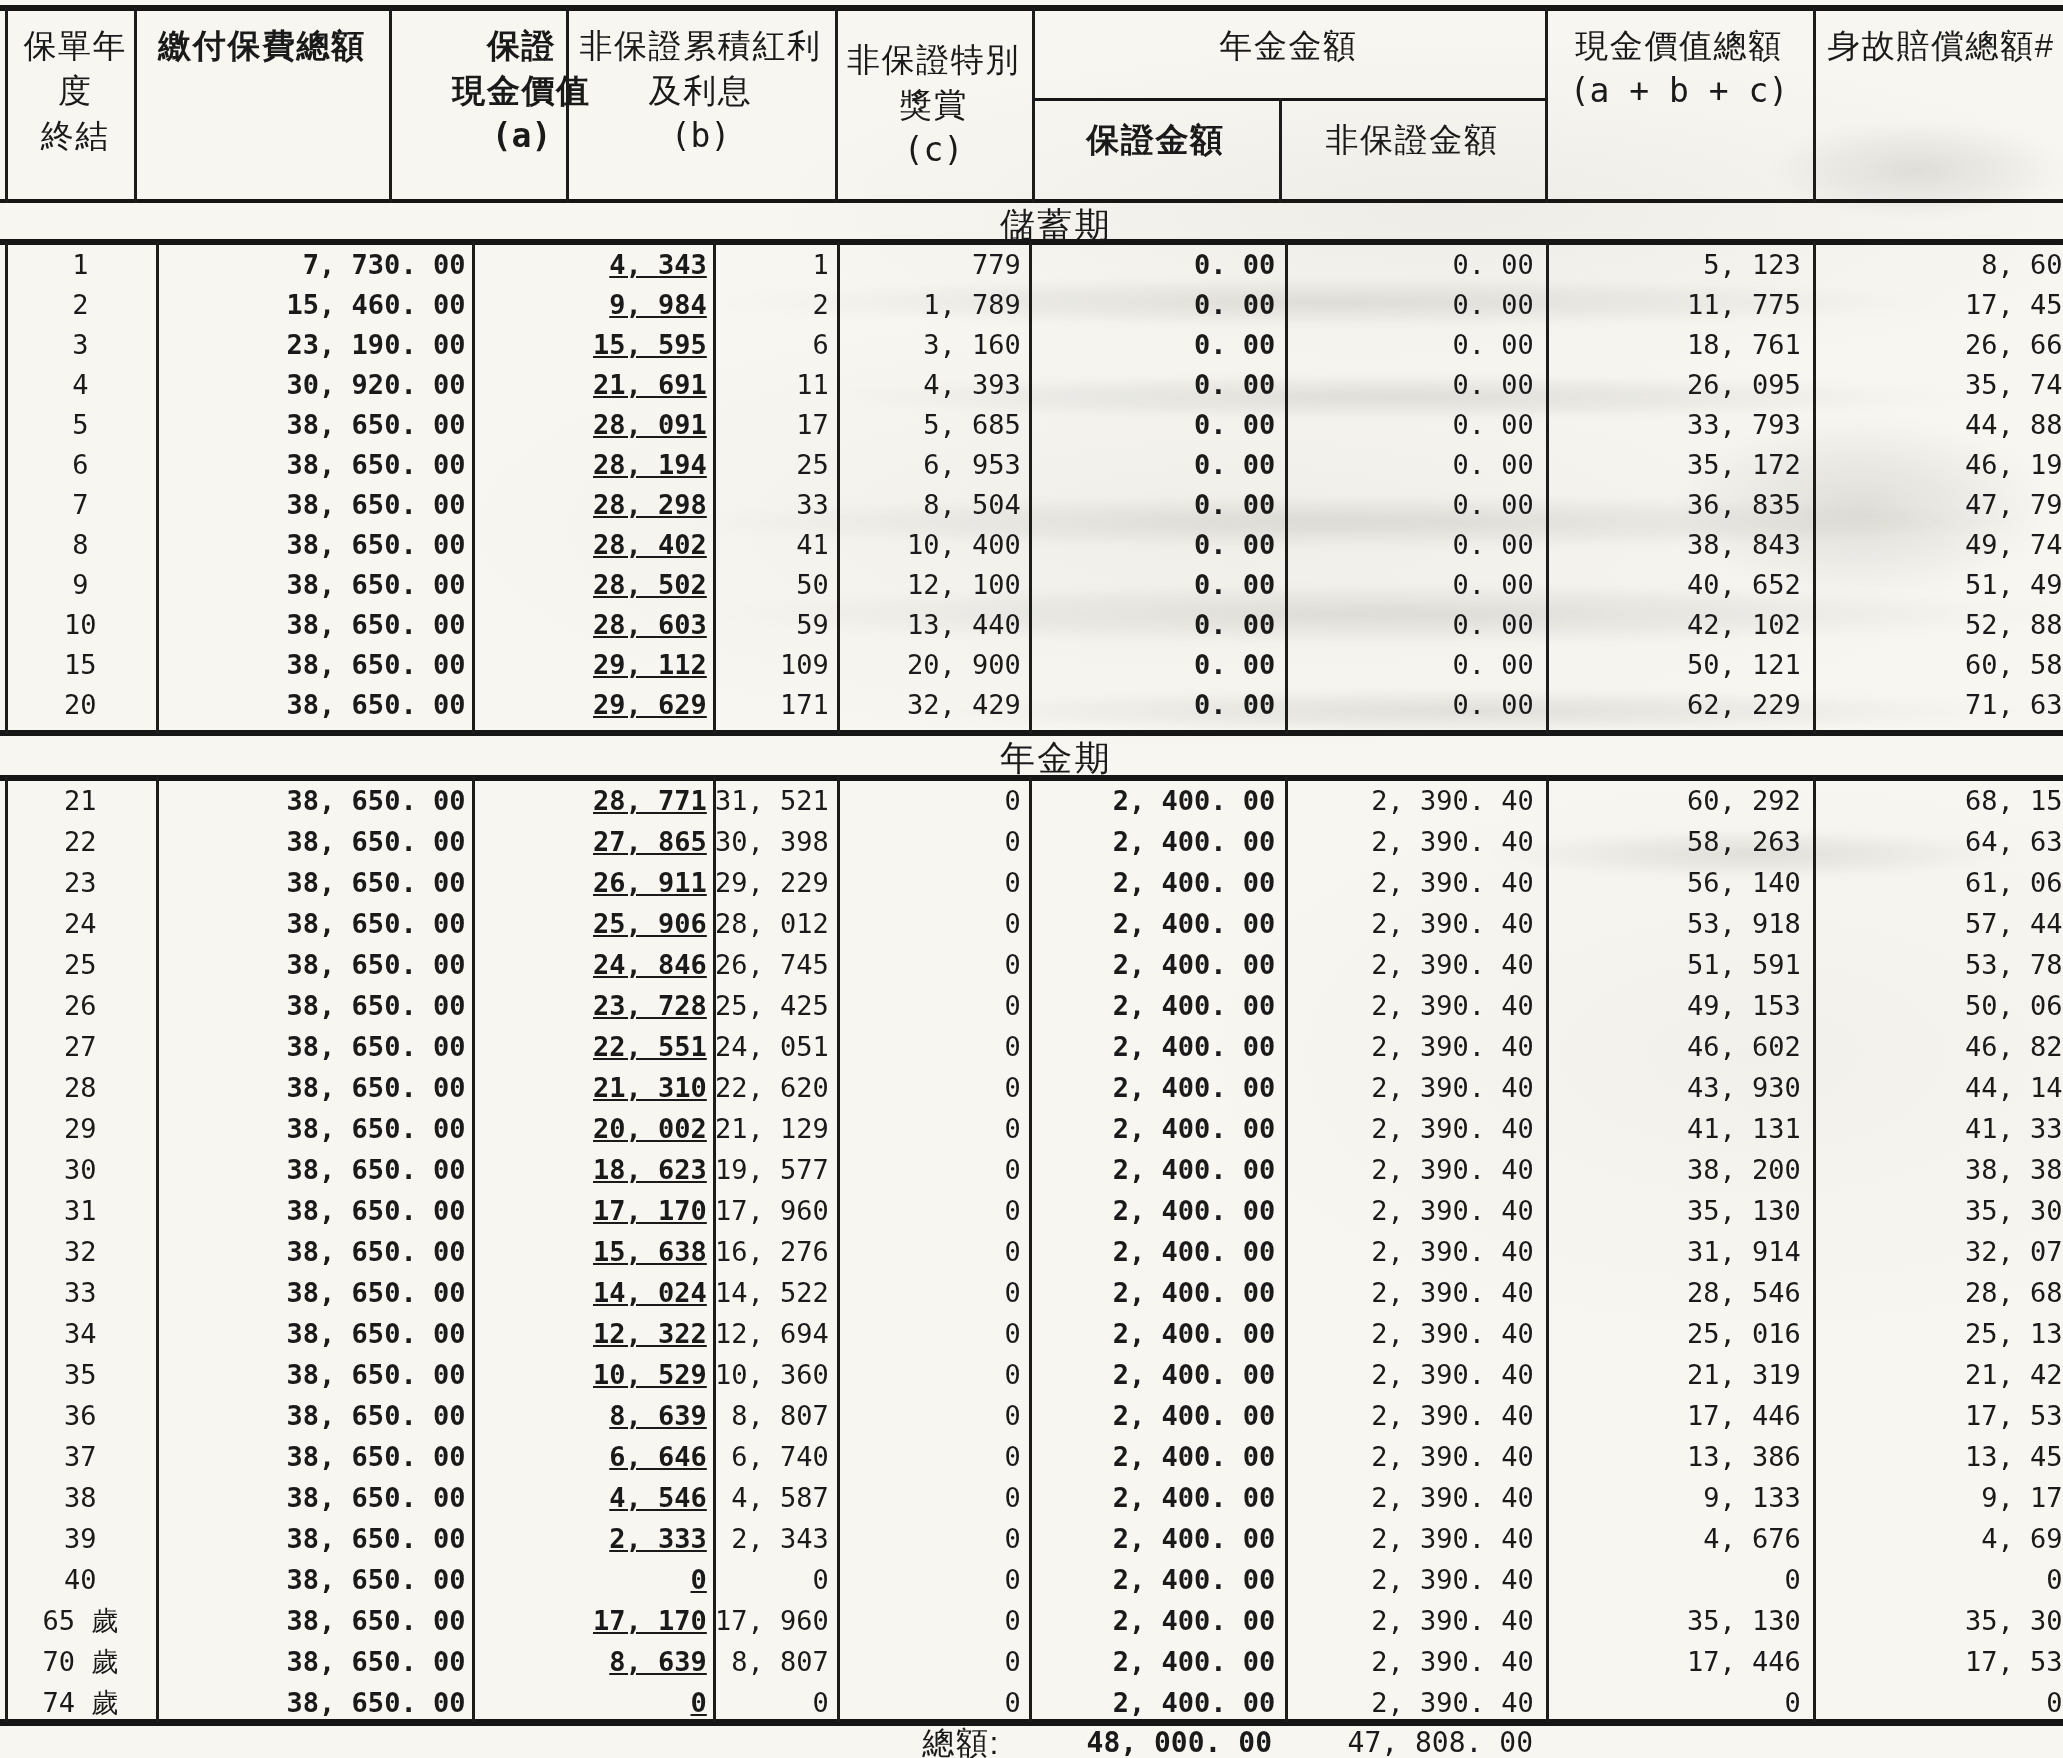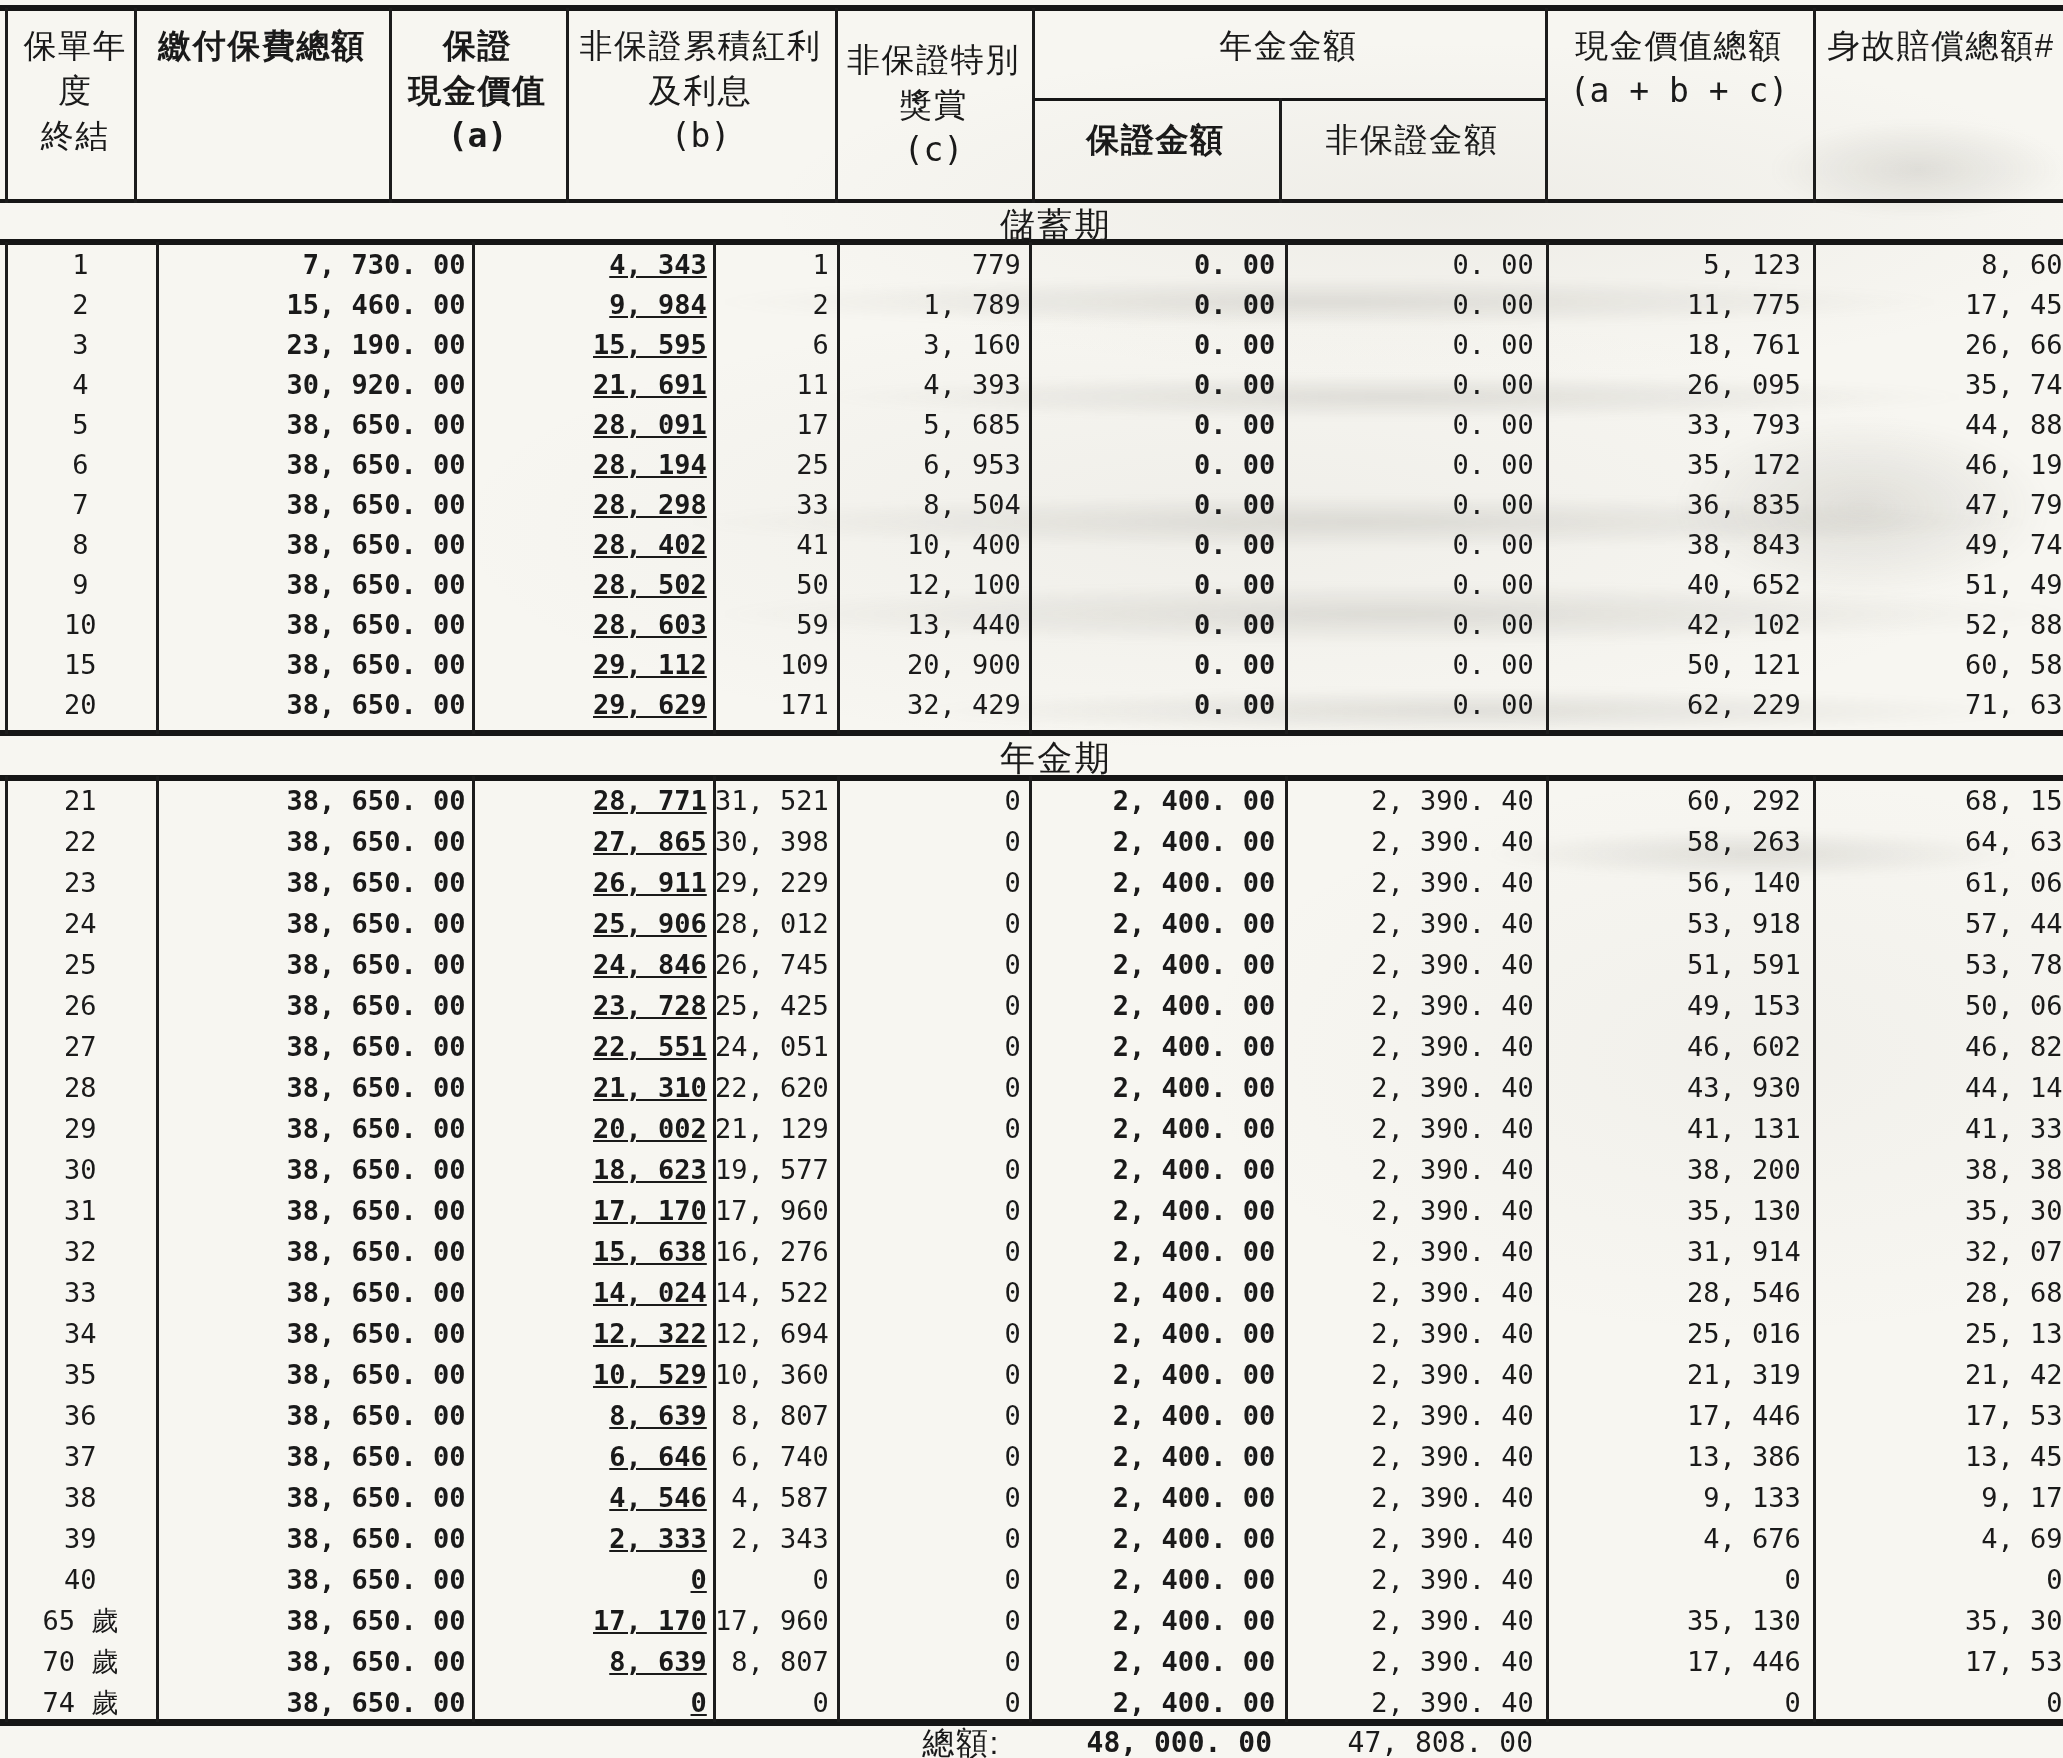--- a/index.html
+++ b/index.html
@@ -67,21 +67,21 @@
 <div class="hline" style="top:98px;height:3.2px;left:1032px;width:513px;"></div>
 
 <div class="hd-cell" style="left:4.8px;top:22.6px;width:141px;">
   <div class="ln">保單年</div>
   <div class="ln">度</div>
   <div class="ln">終結</div>
 </div>
 <div class="hd-cell bold" style="left:134px;top:22.6px;width:256px;">
   <div class="ln">繳付保費總額</div>
 </div>
-<div class="hd-cell bold" style="left:389px;top:22.6px;width:177px;">
+<div class="hd-cell bold" style="left:389px;top:22.6px;width:177px;padding-left:44px;">
   <div class="ln">保證</div>
   <div class="ln">現金價值</div>
   <div class="ln latin">(a)</div>
 </div>
 <div class="hd-cell" style="left:566px;top:22.6px;width:269px;">
   <div class="ln">非保證累積紅利</div>
   <div class="ln">及利息</div>
   <div class="ln latin">(b)</div>
 </div>
 <div class="hd-cell" style="left:835px;top:37px;width:197px;">

